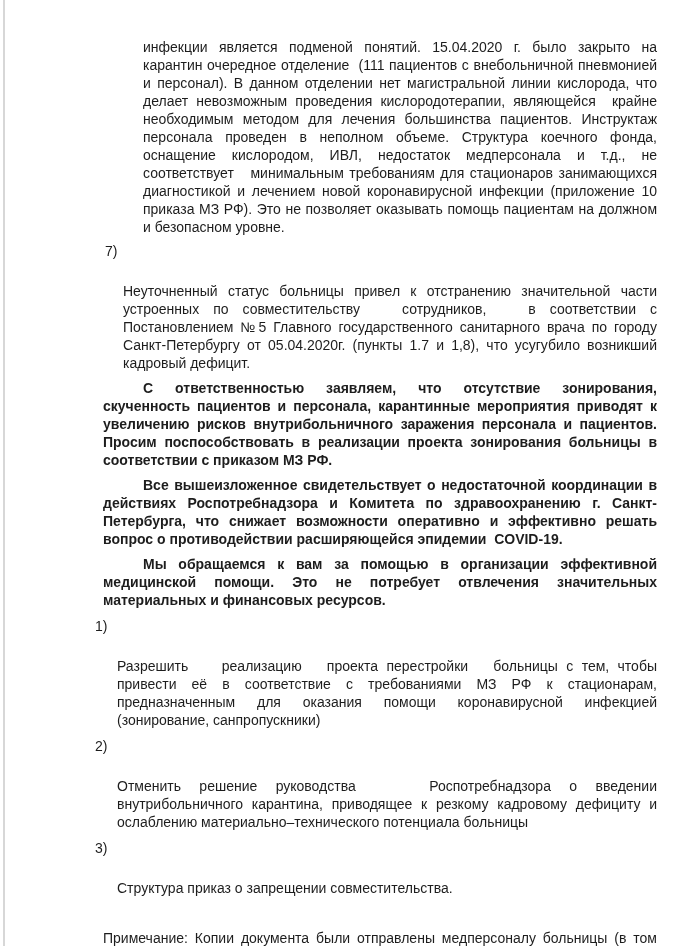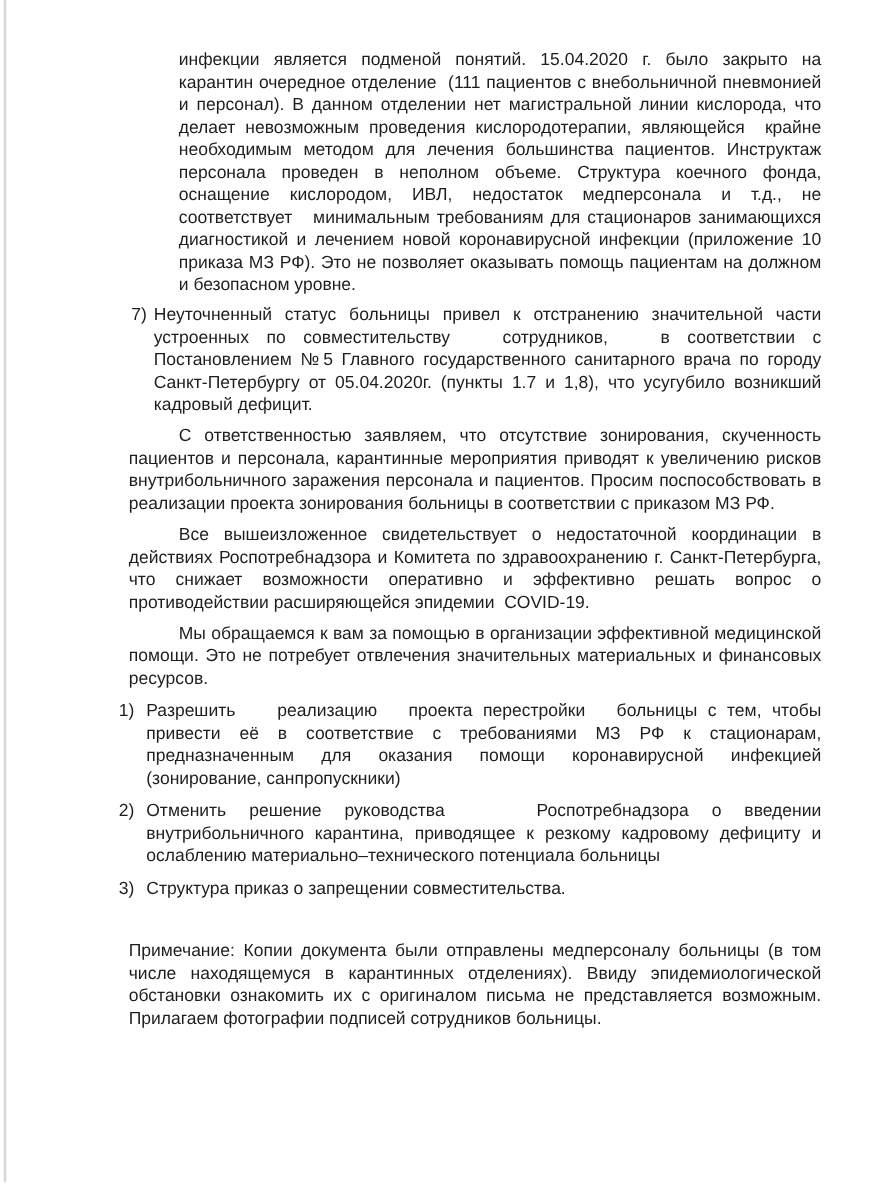--- a/index.html
+++ b/index.html
@@ -32,40 +32,42 @@
   }
   .doc {
     position: absolute;
     top: 38px;
     left: 0;
     right: 0;
   }
   .txt {
     text-align: justify;
     white-space: pre-wrap;
+    margin-top: 40px;
   }
   
   .cont-para {
     margin: 0 43px 0 143px;
   }
   
   .li {
     display: flex;
     align-items: flex-start;
   }
   .li-7 {
     margin: 6px 43px 0 105px;
   }
   .li-7 .marker {
     flex: 0 0 18px;
   }
   
   .para {
     margin: 7px 43px 0 103px;
     text-indent: 40px;
+    font-weight: bold;
   }
   .gap-before {
   }
   
   .li-req {
     margin: 8px 43px 0 95px;
   }
   .li-req .marker {
     flex: 0 0 22px;
   }

